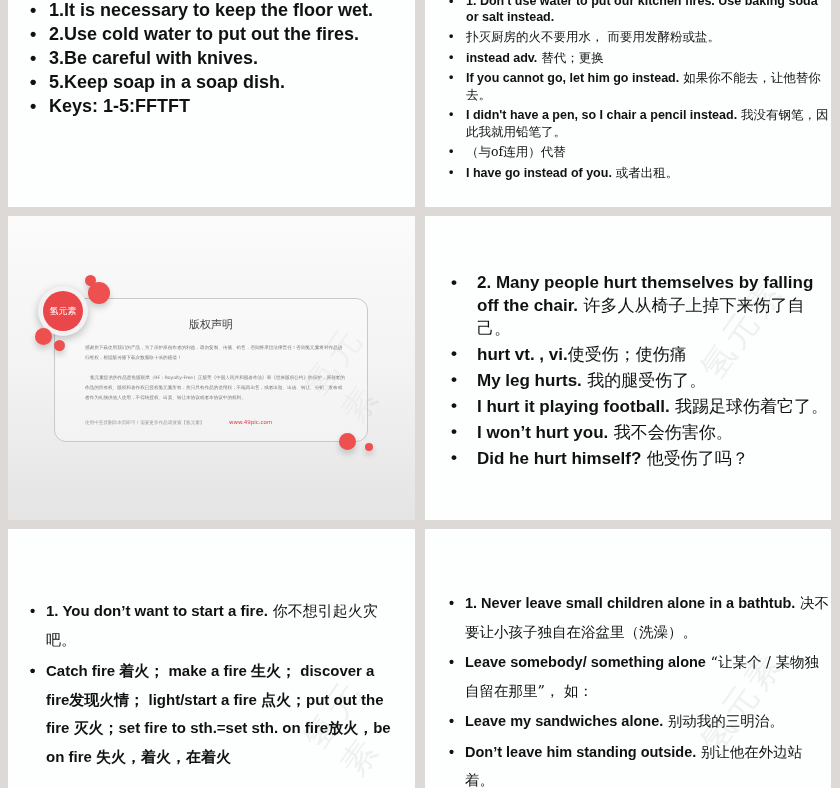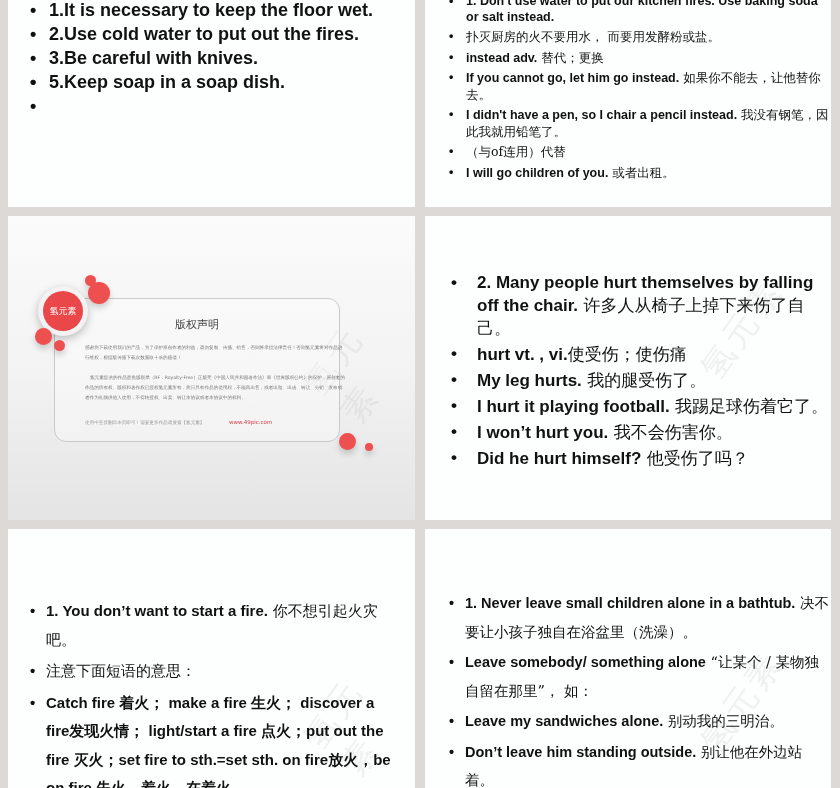--- a/index.html
+++ b/index.html
@@ -44,21 +44,21 @@
   
   #slide-5 ul { left: 22px; top: 68px; width: 370px; }
   #slide-5 li { font-size: 15px; line-height: 28.5px; padding-left: 16px; margin-bottom: 3px; }
 
   
   #slide-6 ul { left: 24px; top: 60px; width: 380px; }
   #slide-6 li { font-size: 14.5px; line-height: 28.5px; padding-left: 16px; margin-bottom: 2px; }
 
   
   .cr-box {
-    position: absolute; left: 46px; top: 82px; width: 286px; height: 144px;
+    position: absolute; left: 46px; top: 82px; width: 314px; height: 144px;
     border: 1px solid #c9c9c9; border-radius: 12px;
     background: rgba(255,255,255,0.35);
   }
   .cr-title {
     position: absolute; left: 0; right: 0; top: 18px; text-align: center;
     font-size: 11px; color: #444; font-family: "DejaVu Sans", sans-serif;
   }
   .cr-p {
     position: absolute; left: 30px; width: 260px;
     font-size: 4.6px; line-height: 10px; color: #777;
@@ -94,33 +94,33 @@
 </head>
 <body>
 
 <div class="slide" id="slide-1">
   <ul class="bullets">
     <li><span class="bullet">•</span><span>1.It is necessary to keep the floor wet.</span></li>
     <li><span class="bullet">•</span><span>2.Use cold water to put out the fires.</span></li>
     <li><span class="bullet">•</span><span>3.Be careful with knives.</span></li>
     <li><span class="bullet">•</span></li>
     <li><span class="bullet">•</span><span>5.Keep soap in a soap dish.</span></li>
-    <li><span class="bullet">•</span></li>
+    <li><span class="bullet">•</span><span>Keys: 1-5:FFTFT</span></li>
   </ul>
 </div>
 
 <div class="slide" id="slide-2">
   <ul class="bullets">
     <li><span class="bullet">•</span><span>1. Don't use water to put our kitchen fires. Use baking soda or salt instead.</span></li>
     <li><span class="bullet">•</span><span class="zh">扑灭厨房的火不要用水， 而要用发酵粉或盐。</span></li>
     <li><span class="bullet">•</span><span>instead adv.</span><span class="zh"> 替代；更换</span></li>
     <li><span class="bullet">•</span><span>If you cannot go, let him go instead.</span><span class="zh"> 如果你不能去，让他替你去。</span></li>
     <li><span class="bullet">•</span><span>I didn't have a pen, so I chair a pencil instead.</span><span class="zh"> 我没有钢笔，因此我就用铅笔了。</span></li>
     <li><span class="bullet">•</span><span class="zh">（与of连用）代替</span></li>
-    <li><span class="bullet">•</span><span>I will go children of you.</span><span class="zh"> 或者出租。</span></li>
+    <li><span class="bullet">•</span><span>I have go instead of you.</span><span class="zh"> 或者出租。</span></li>
   </ul>
 </div>
 
 <div class="slide" id="slide-3">
   <div class="watermark" style="left:300px;top:100px;">氢元素</div>
   <div class="cr-box">
     <div class="cr-title">版权声明</div>
     <div class="cr-p cr-p1">感谢您下载使用我们的产品，为了保护原创作者的利益，请勿复制、传播、销售，否则将承担法律责任！否则氢元素将对作品进行维权，根据版传播下载次数索取十倍的赔偿！</div>
     <div class="cr-p cr-p2">氢元素提供的作品是免版税类（RF：Royalty-Free）正版受《中国人民共和国著作法》和《世界版权公约》的保护，原创者的作品的所有权、版权和著作权已授权氢元素所有，您只具有作品的使用权，不能再出售，或者出租、出借、转让、分销、发布或者作为礼物供他人使用，不得转授权、出卖、转让本协议或者本协议中的权利。</div>
     <div class="cr-foot">使用中直接删除本页即可！需要更多作品请搜索【氢元素】</div>
@@ -146,21 +146,21 @@
     <li><span class="bullet">•</span><span>I hurt it playing football.</span><span class="zh"> 我踢足球伤着它了。</span></li>
     <li><span class="bullet">•</span><span>I won’t hurt you.</span><span class="zh"> 我不会伤害你。</span></li>
     <li><span class="bullet">•</span><span>Did he hurt himself?</span><span class="zh"> 他受伤了吗？</span></li>
   </ul>
 </div>
 
 <div class="slide" id="slide-5">
   <div class="watermark" style="left:300px;top:140px;">氢元素</div>
   <ul class="bullets">
     <li><span class="bullet">•</span><span>1. You don’t want to start a fire.</span><span class="zh"> 你不想引起火灾吧。</span></li>
-    <li><span class="bullet">•</span><span class="zh">注意下面短语的意思：</span></li>
+    <li><span class="bullet">•</span></li>
     <li><span class="bullet">•</span><span>Catch fire 着火； make a fire 生火； discover a fire发现火情； light/start a fire 点火；put out the fire 灭火；set fire to sth.=set sth. on fire放火，be on fire 失火，着火，在着火</span></li>
   </ul>
 </div>
 
 <div class="slide" id="slide-6">
   <div class="watermark" style="left:260px;top:150px;">氢元素</div>
   <ul class="bullets">
     <li><span class="bullet">•</span><span>1. Never leave small children alone in a bathtub.</span><span class="zh"> 决不要让小孩子独自在浴盆里（洗澡）。</span></li>
     <li><span class="bullet">•</span><span>Leave somebody/ something alone</span><span class="zh"> “让某个 / 某物独自留在那里”， 如：</span></li>
     <li><span class="bullet">•</span><span>Leave my sandwiches alone.</span><span class="zh"> 别动我的三明治。</span></li>

